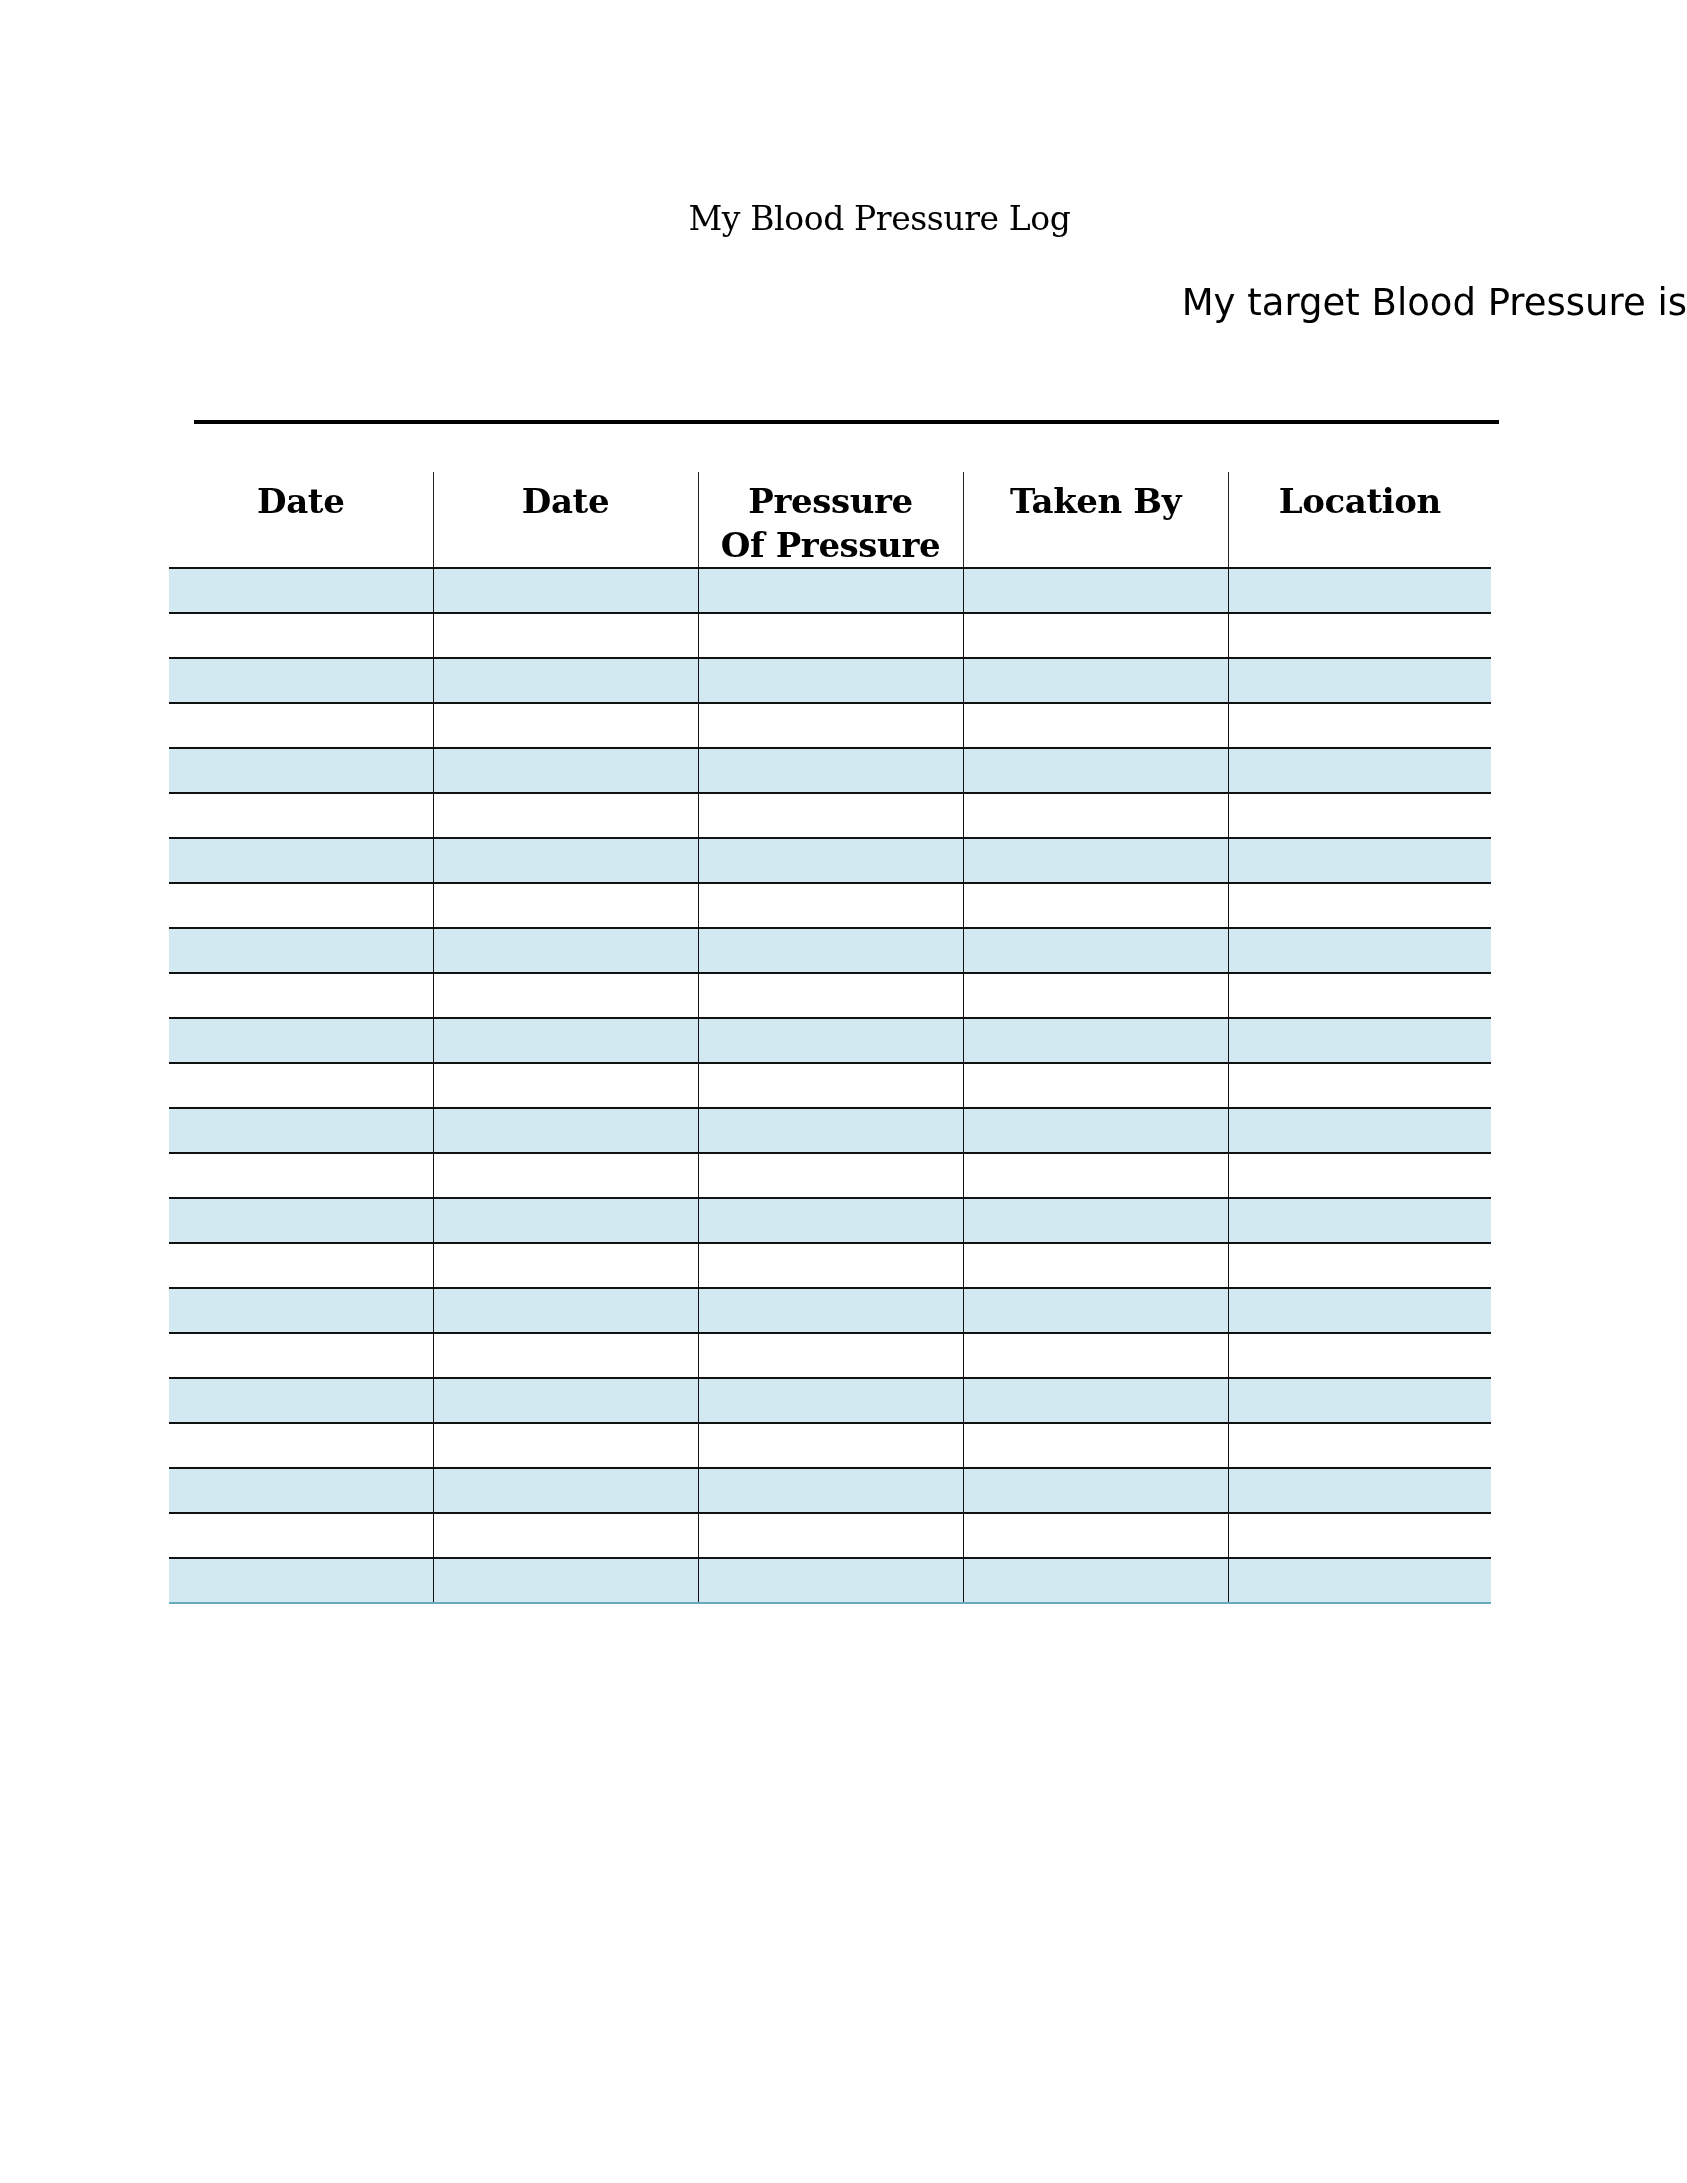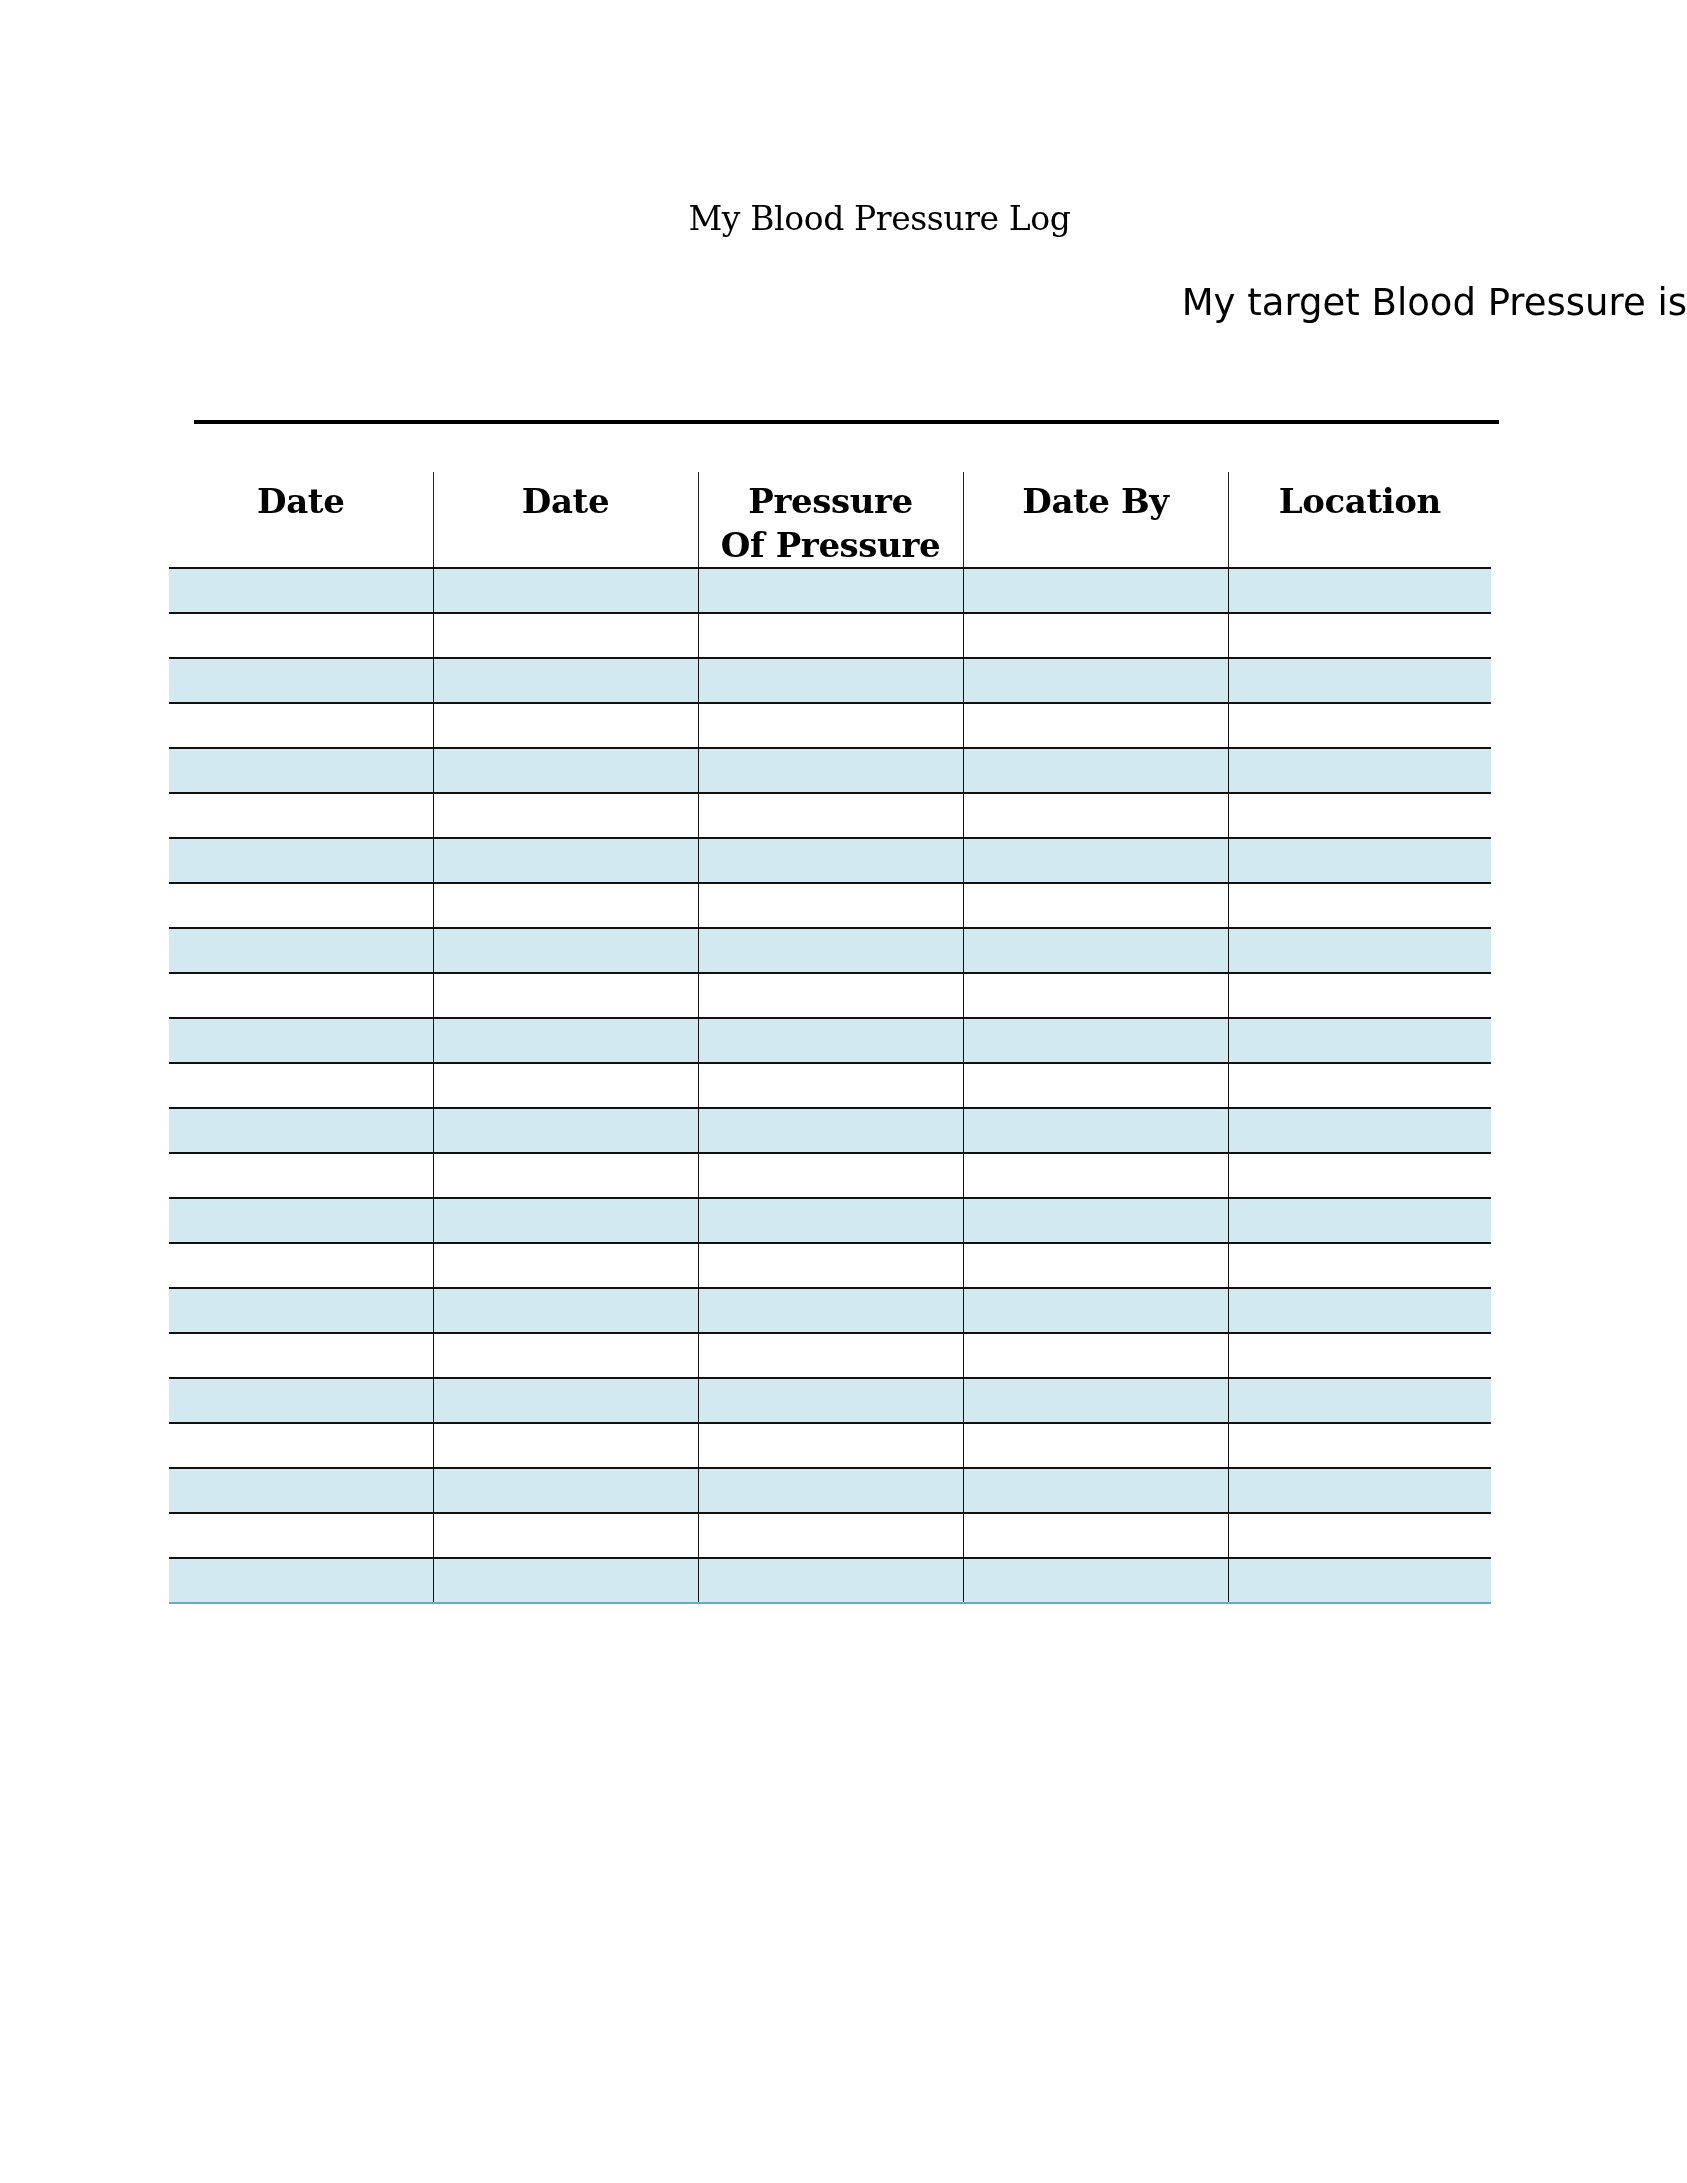--- a/index.html
+++ b/index.html
@@ -55,21 +55,21 @@
       <col style="width:265px">
       <col style="width:265px">
       <col style="width:265px">
       <col style="width:263px">
   </colgroup>
   <thead>
     <tr>
       <th><span>Date</span></th>
       <th><span>Date</span></th>
       <th><span>Pressure</span><br><span>Of Pressure</span></th>
-      <th><span>Date By</span></th>
+      <th><span>Taken By</span></th>
       <th><span>Location</span></th>
     </tr>
   </thead>
   <tbody id="log-body">
       <tr class="shaded">
         <td></td>
         <td></td>
         <td></td>
         <td></td>
         <td></td>

